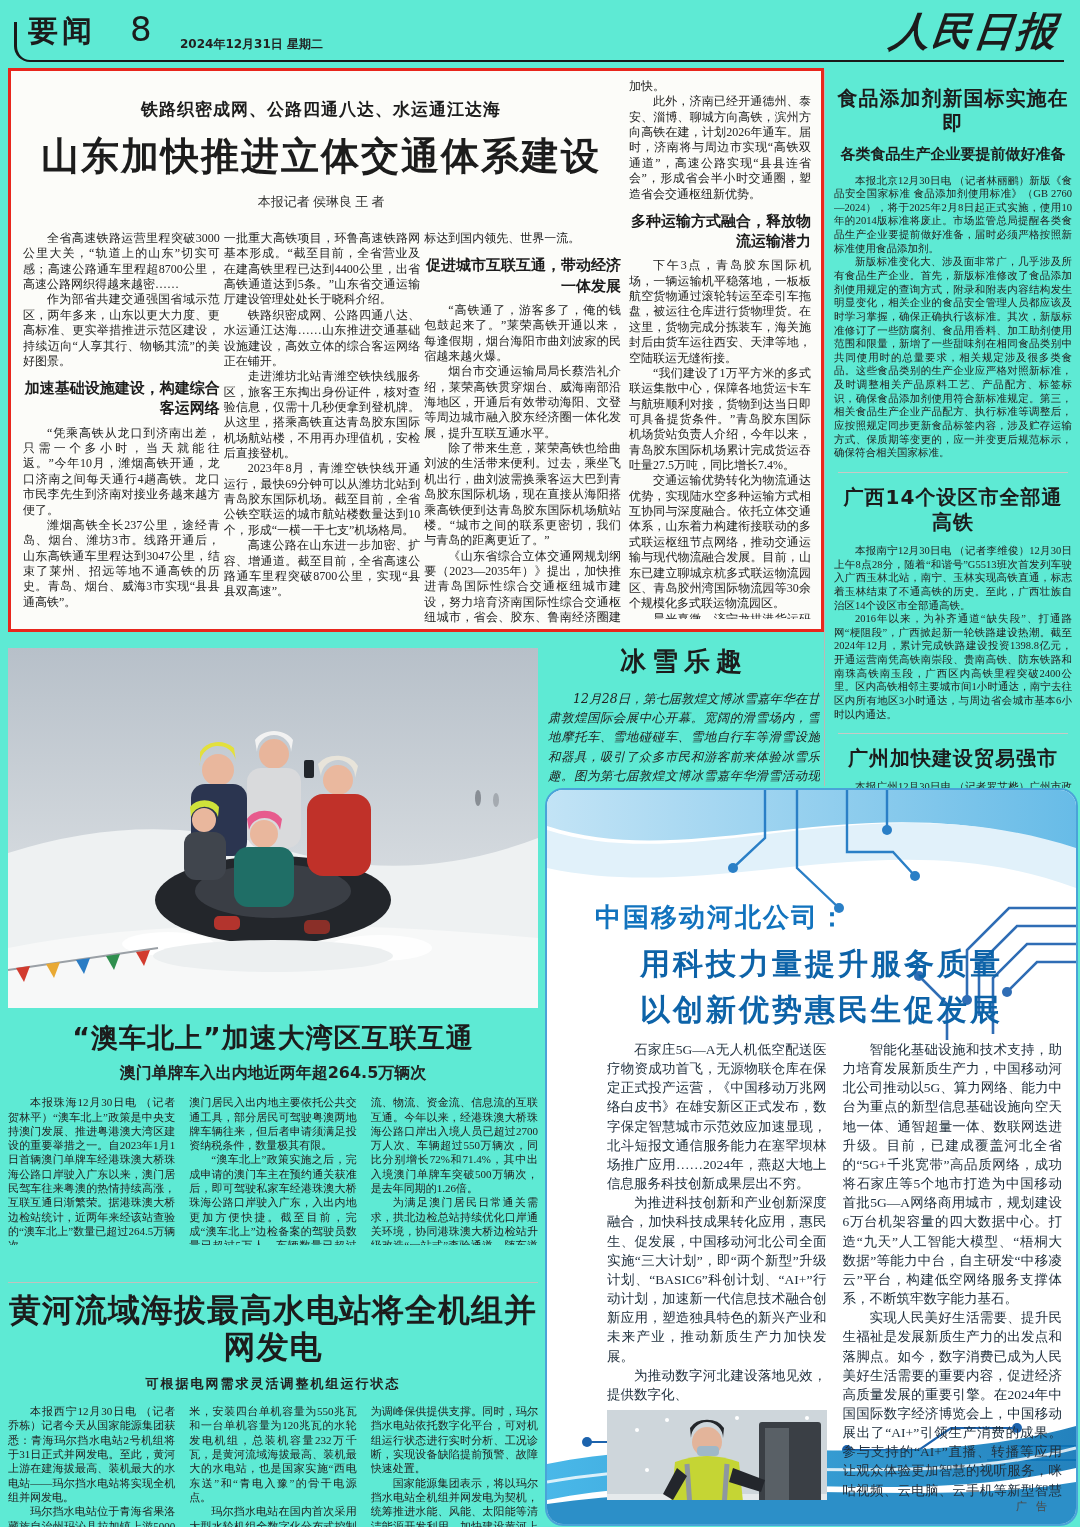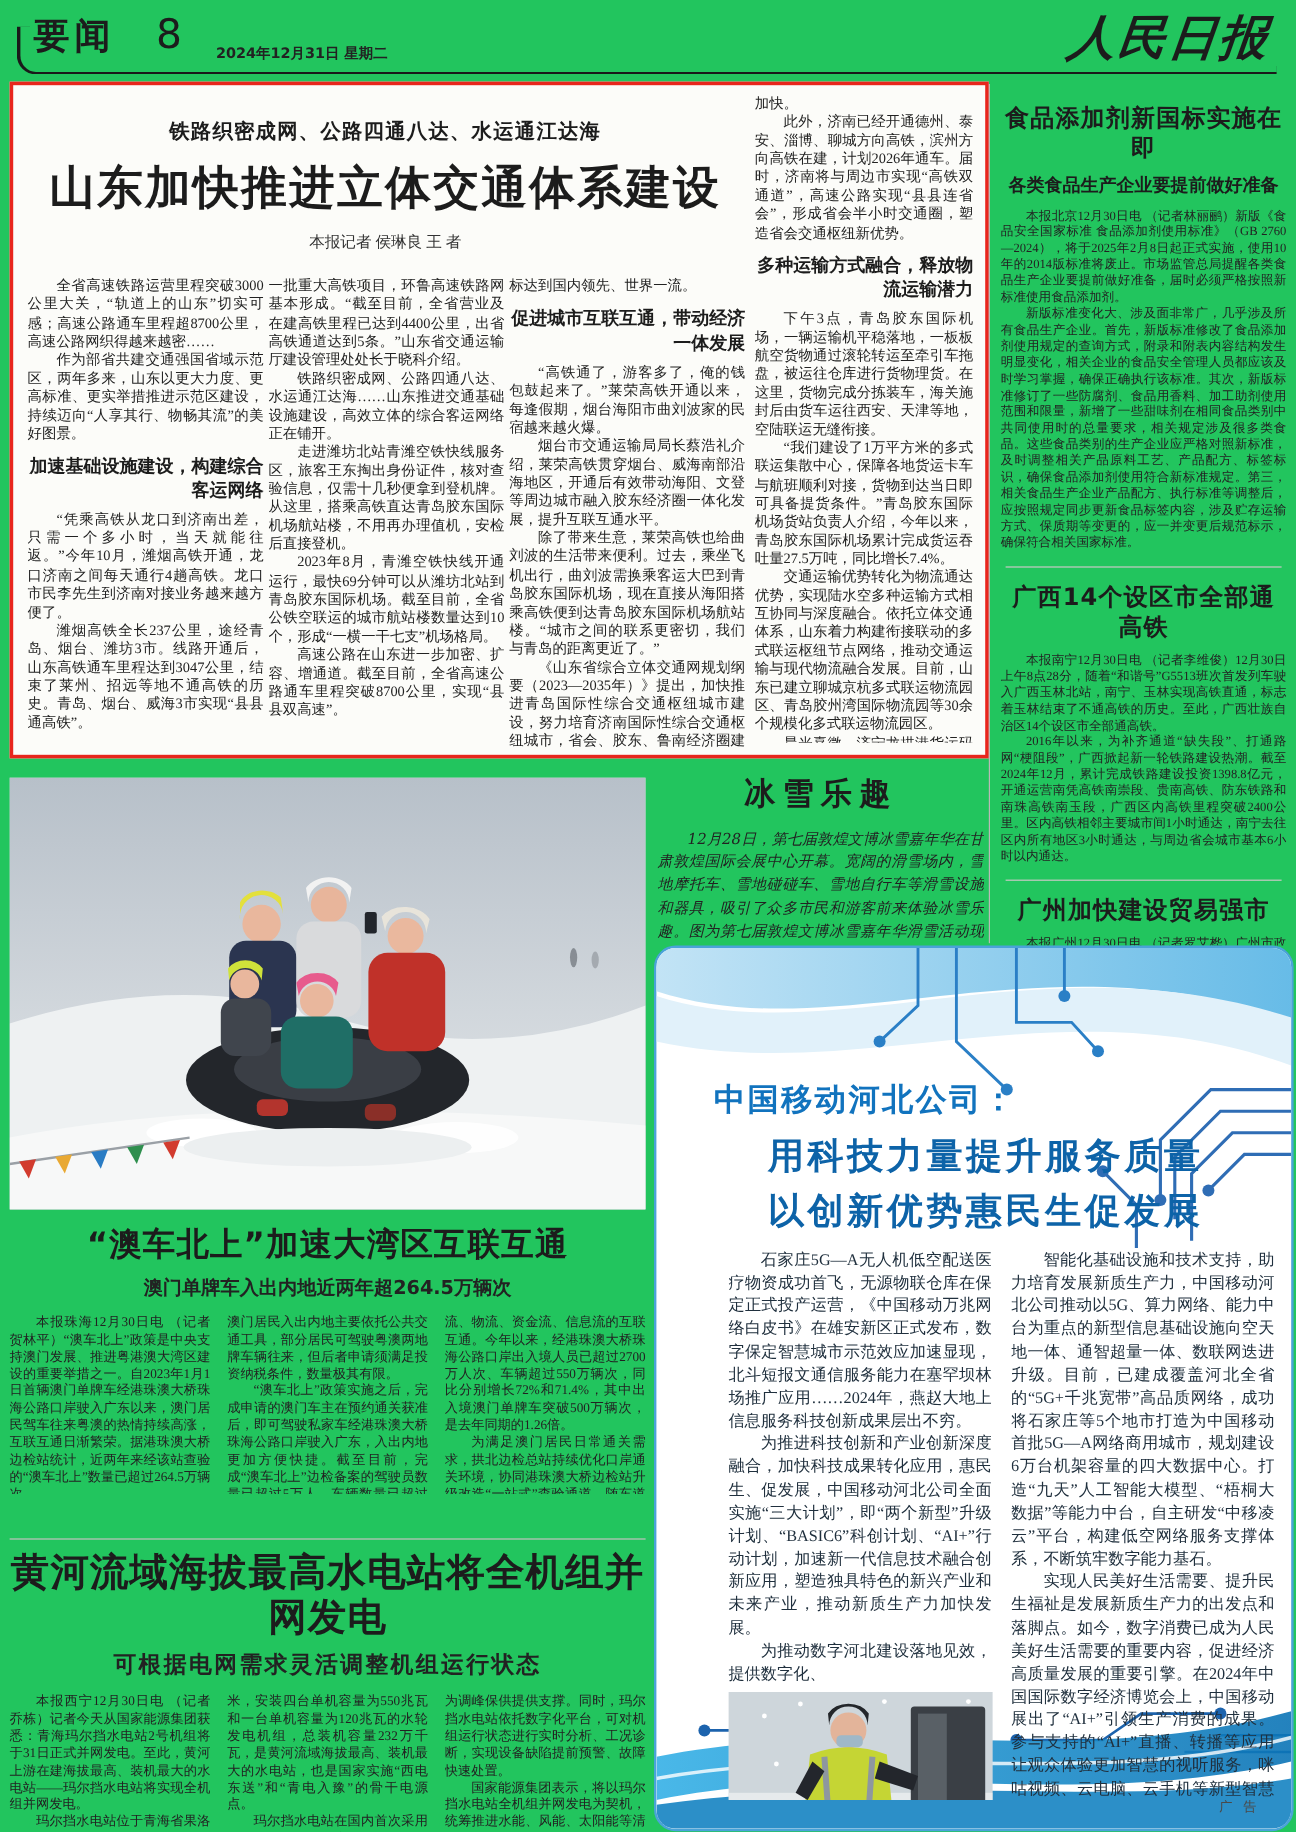--- a/index.html
+++ b/index.html
@@ -1,16 +1,16 @@
 <!DOCTYPE html>
 <html><head>
 <meta charset="utf-8">
 <style>
   html,body{margin:0;padding:0;background:#9a9a9a;}
-  .page{position:relative;width:1080px;height:1527px;margin:0 auto;background:#22c55e;overflow:hidden;
+  .page{position:relative;width:1080px;height:1527px;margin:0 auto;background:#5eead4;overflow:hidden;
         font-family:"Liberation Sans",sans-serif;color:#1c1c1c;text-decoration:underline;}
   
   .hdr-rule{position:absolute;left:14px;right:16px;top:22px;height:38px;
             border-left:3px solid #1a1a1a;border-bottom:2px solid #1a1a1a;border-radius:0 0 0 16px;}
   .hdr-section{position:absolute;left:28px;top:16px;font:bold 30px/1 "DejaVu Sans",sans-serif;letter-spacing:4px;}
   .hdr-page{position:absolute;left:130px;top:12px;font:400 34px/1 "DejaVu Sans",sans-serif;}
   .hdr-date{position:absolute;left:180px;top:38px;font:bold 12px/1 "DejaVu Sans",sans-serif;color:#222;}
   .hdr-paper{position:absolute;right:22px;top:12px;font:bold italic 40px/1 "Liberation Serif",serif;
              letter-spacing:2px;transform:skewX(-6deg);}
   
@@ -39,21 +39,21 @@
   .ice-body{margin-top:12px;font:italic 12.5px/1.55 "DejaVu Serif",serif;text-align:justify;text-indent:2em;color:#222;}
   
   .photo{position:absolute;left:8px;top:648px;width:530px;height:360px;overflow:hidden;background:#cfd5da;}
   
   .art-l{position:absolute;left:8px;width:530px;}
   .macau{top:1022px;}
   .river{top:1292px;}
   .art-l-title{font:bold 27px/1.15 "DejaVu Sans",sans-serif;text-align:center;letter-spacing:1px;margin:0;}
   .river .art-l-title{font-size:32px;}
   .art-l-sub{font:bold 16px/1.2 "DejaVu Sans",sans-serif;text-align:center;margin:10px 0 0;color:#222;}
-  .river .art-l-sub{font-size:19px;letter-spacing:2px;}
+  .river .art-l-sub{font-size:13px;letter-spacing:2px;}
   .art-l-cols{display:flex;gap:14px;margin-top:13px;}
   .art-l-cols .col{flex:1;overflow:hidden;}
   .macau .col{height:150px;}
   .river .col{height:142px;}
   .art-l-cols p{margin:0;font:11px/1.3 "Liberation Serif",serif;text-align:justify;text-indent:2em;color:#222;}
   .art-l-cols p.ni{text-indent:0;}
   .l-hr{position:absolute;left:8px;top:1282px;width:530px;height:1px;background:#c2c2be;}
   
   .ad{position:absolute;left:545px;top:788px;width:529px;height:734px;border:2px solid #4aa3d8;border-radius:18px;
       overflow:hidden;background:#ffffff;}

